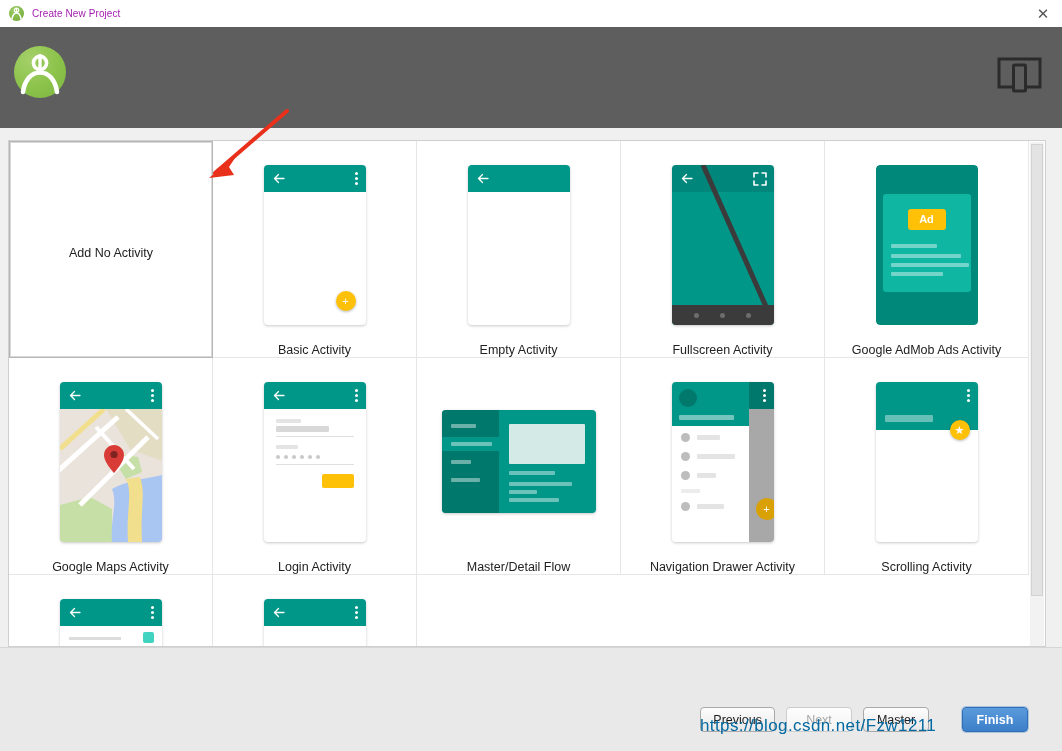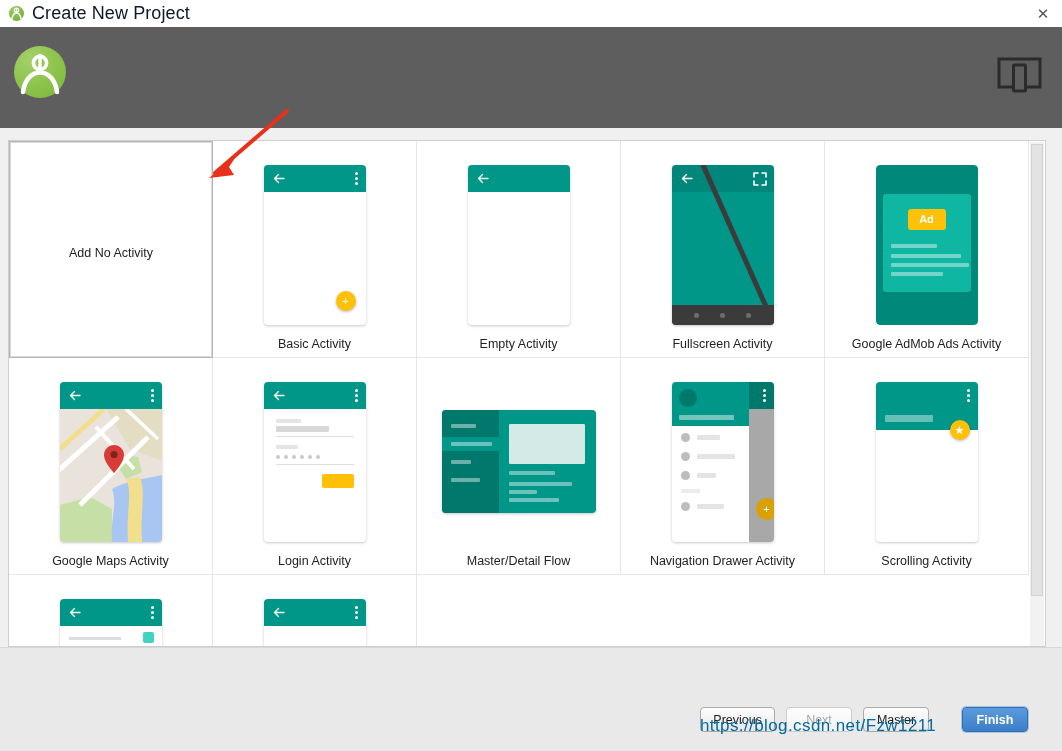--- a/index.html
+++ b/index.html
@@ -16,21 +16,21 @@
     position:absolute;left:0;top:0;width:1062px;height:27px;
     background:#ffffff;border-bottom:1px solid #dcdcdc;
     display:flex;align-items:center;
   }
   .tb-icon{width:17px;height:17px;margin-left:8px;margin-right:7px;position:relative;flex:0 0 auto;}
   .tb-icon .circ{
     position:absolute;left:1px;top:1px;width:15px;height:15px;border-radius:50%;
     background:radial-gradient(circle at 35% 30%,#9ccc65 0%,#7cb342 70%,#689f38 100%);
   }
   .tb-icon .glyph{position:absolute;left:0;top:0;width:17px;height:17px;}
-  .tb-title{font-size:18px;color:#0f172a;letter-spacing:.1px;}
+  .tb-title{font-size:10px;color:#a21caf;letter-spacing:.1px;}
   .tb-close{
     position:absolute;right:10px;top:5px;width:18px;height:18px;
     color:#555;font-size:15px;line-height:18px;text-align:center;cursor:default;
   }
 
   
   .header{
     position:absolute;left:0;top:27px;width:1062px;height:101px;
     background:#5e5e5e;display:flex;align-items:center;
   }
@@ -62,21 +62,21 @@
   }
   .cell.selected{
     border:1px solid #b6b6b6;
     box-shadow:inset 0 0 0 1px #d9d9d9;
     text-decoration:underline;
   }
   .cell-thumb{
     position:relative;margin-top:24px;width:102px;height:160px;flex:0 0 auto;
   }
   .cell-label{
-    margin-top:12px;font-size:12.5px;color:#222;text-align:left;white-space:nowrap;
+    margin-top:18px;font-size:12.5px;color:#222;text-align:left;white-space:nowrap;
   }
   .noactivity-label{
     position:absolute;left:0;right:0;top:104px;text-align:center;
     font-size:12.5px;color:#222;
   }
 
   
   .phone{
     position:absolute;left:0;top:0;width:102px;height:160px;border-radius:4px;
     background:#ffffff;overflow:hidden;

